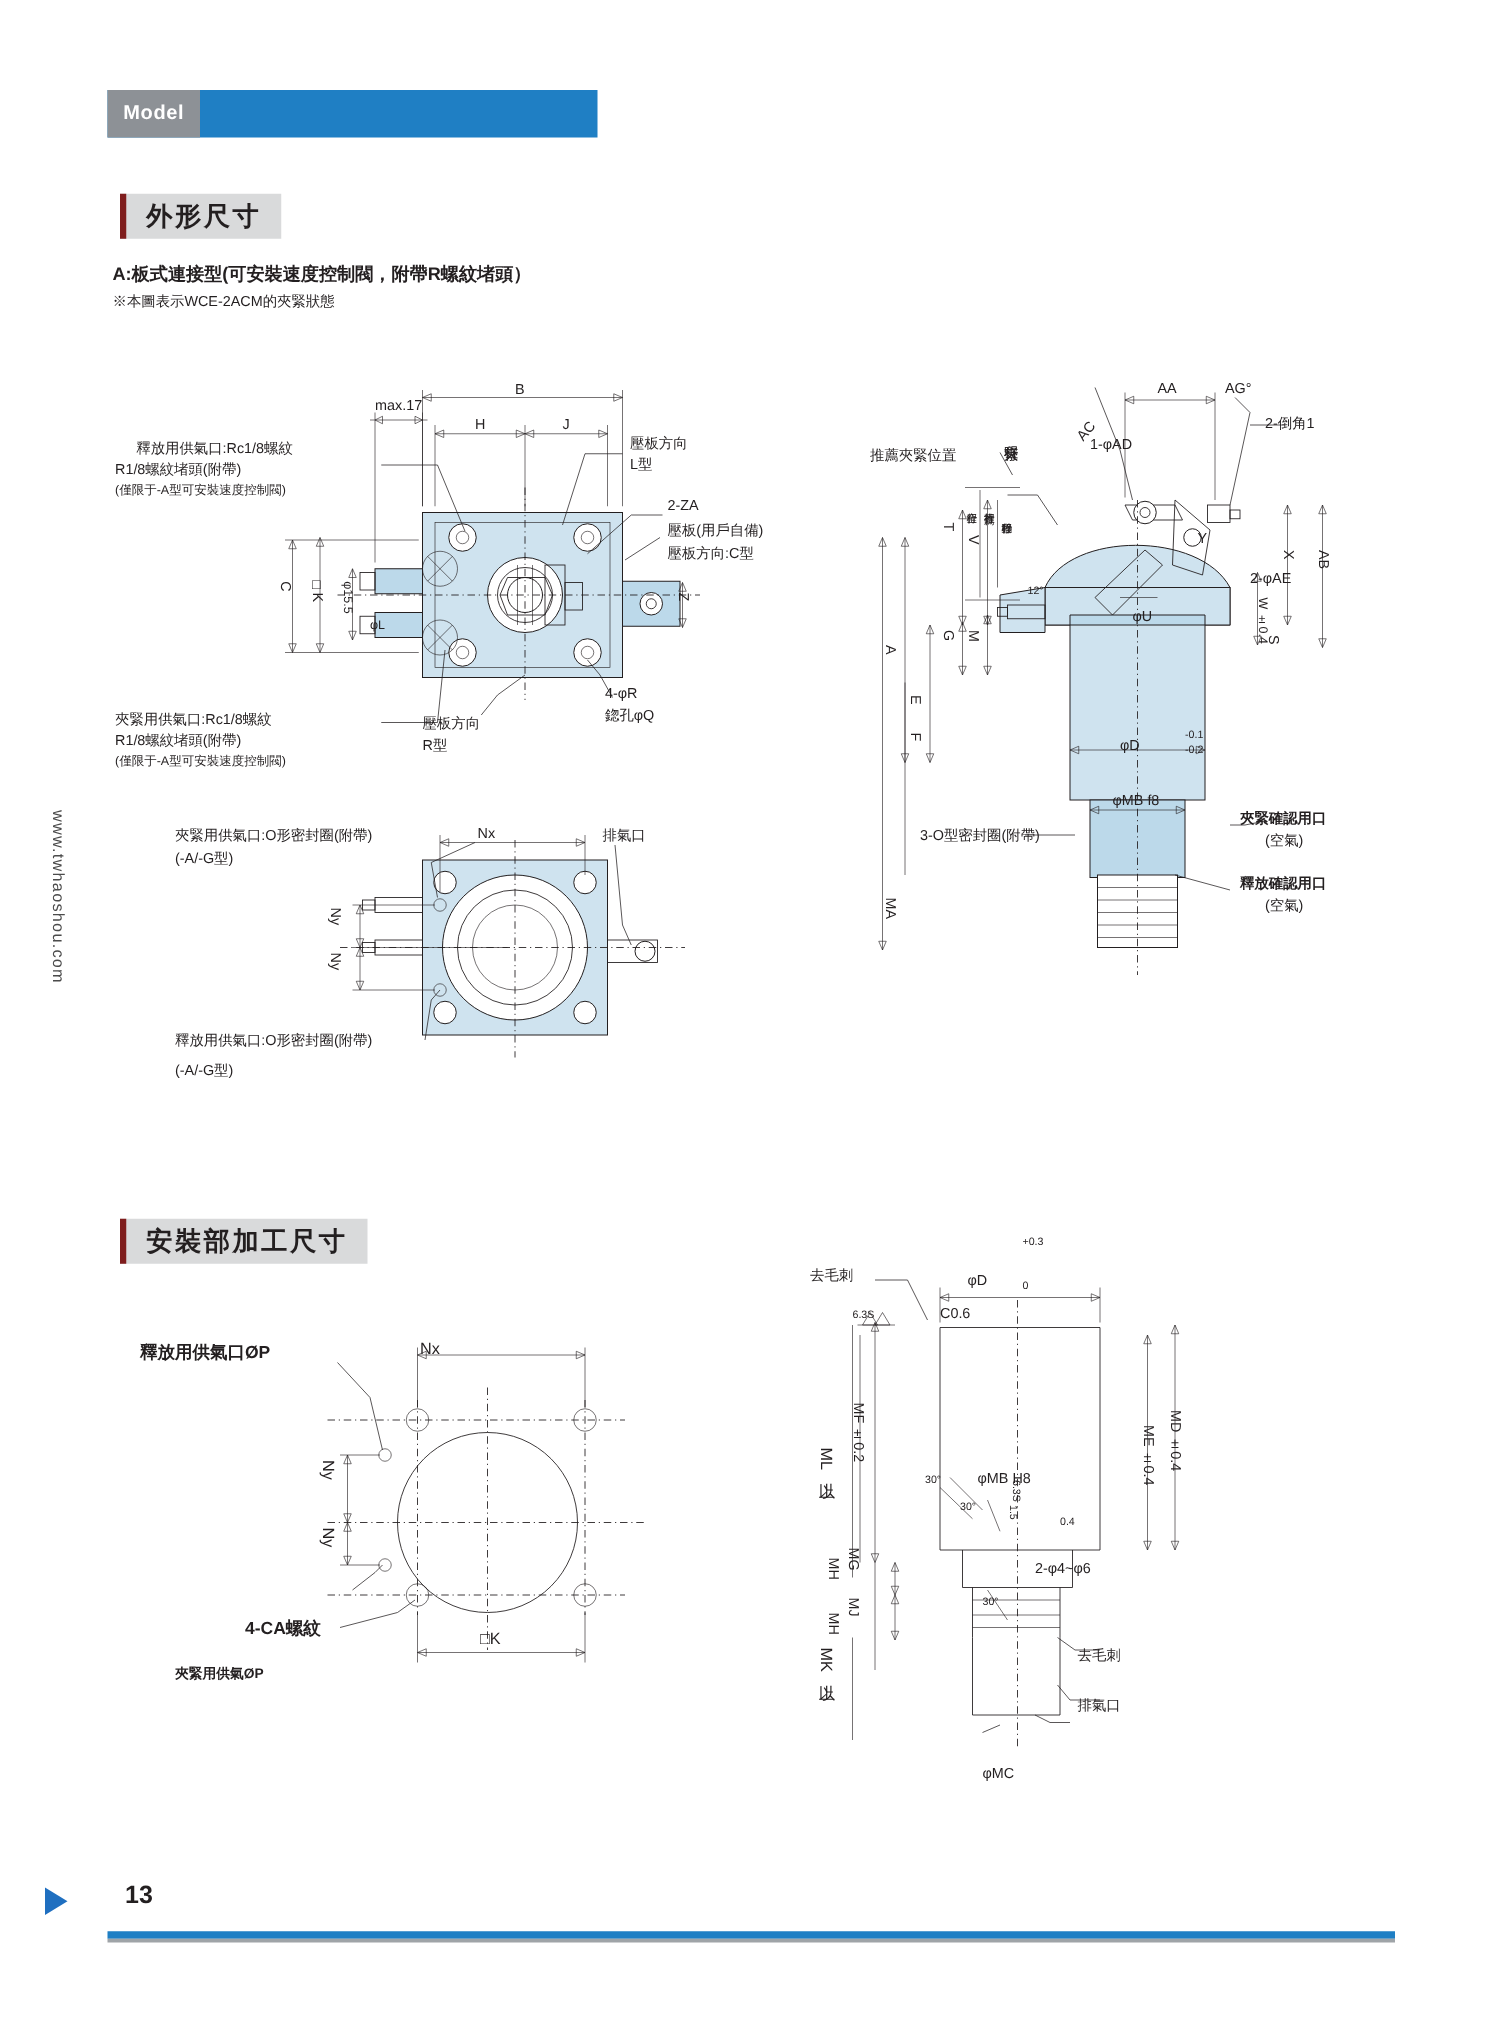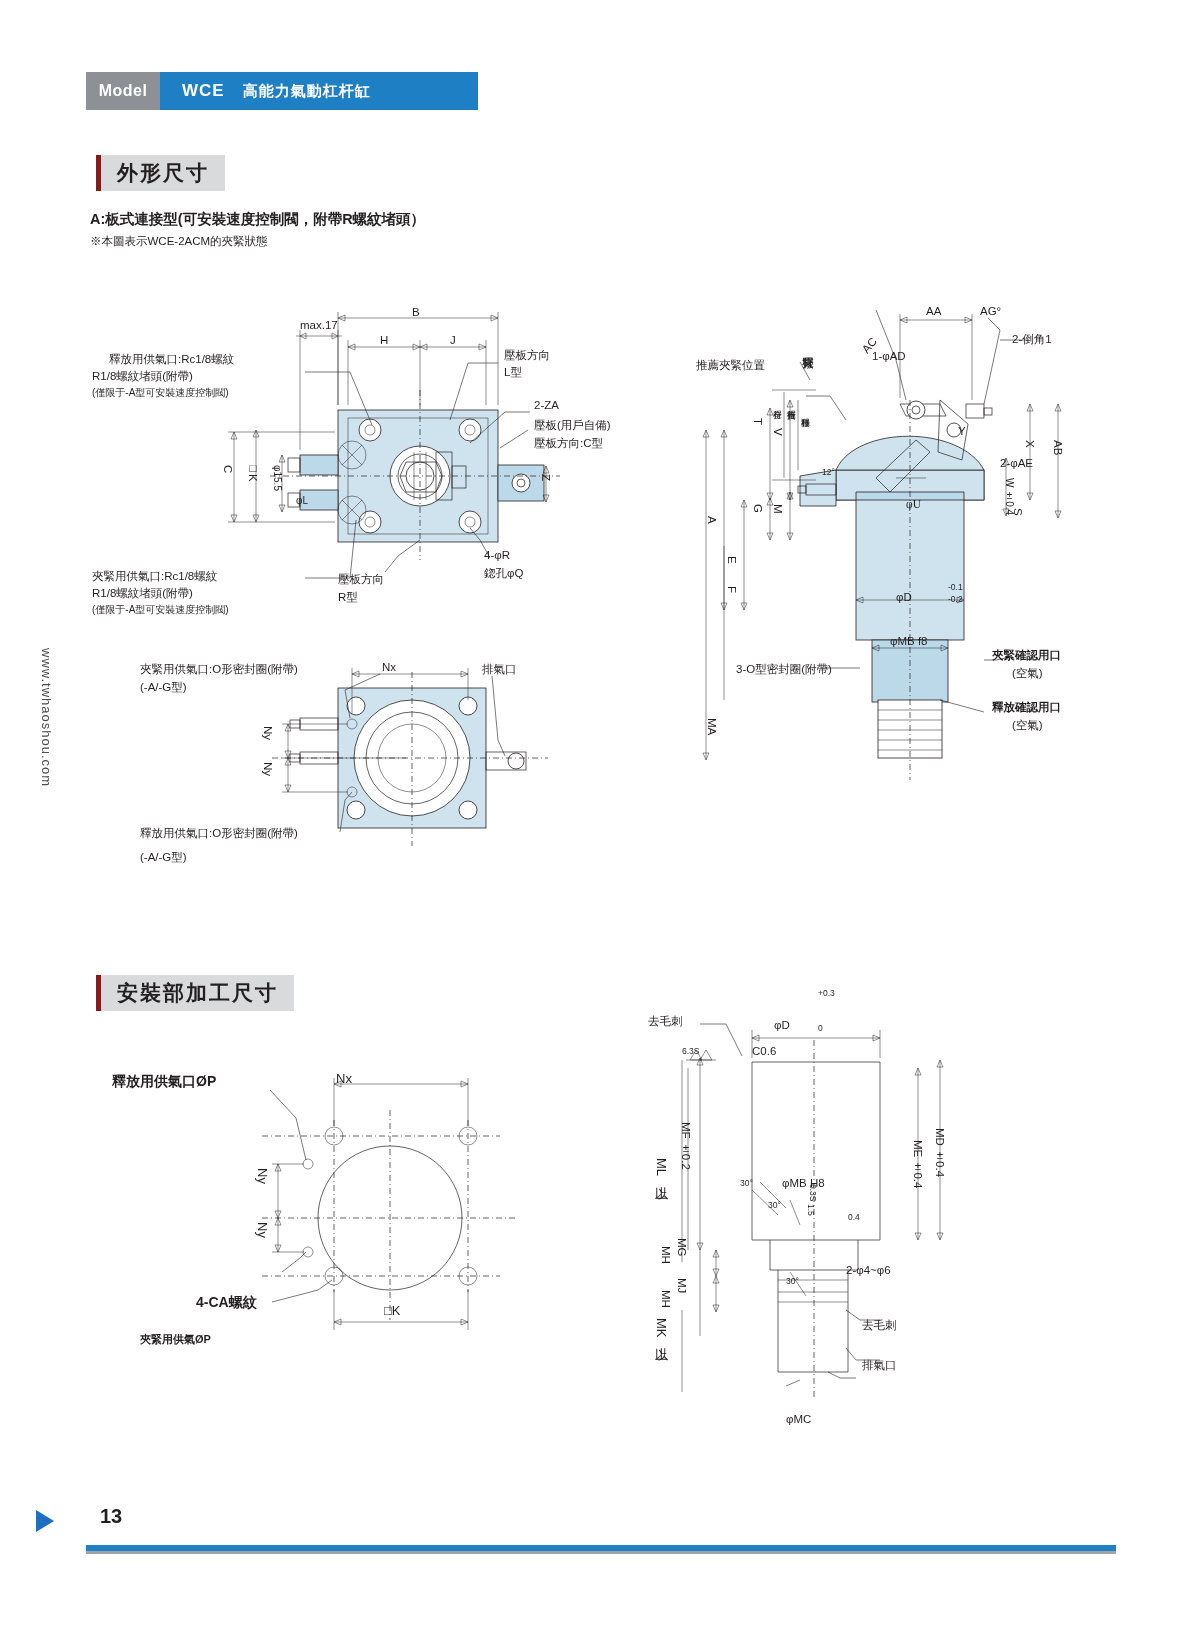--- a/index.html
+++ b/index.html
@@ -77,24 +77,20 @@
   .white-fill{fill:#ffffff;stroke:#231f20;stroke-width:.8;}
   .lead{stroke:#231f20;stroke-width:.6;fill:none;}
 </style>
 </head>
 <body>
 
 <div class="page">
 
   <div class="header">
     <div class="model-box">Model</div>
-    <div class="model-title">
-      <span>WCE</span>
-      <span class="sub">高能力氣動杠杆缸</span>
-    </div>
   </div>
 
   <div class="sec-head" id="sec1">外形尺寸</div>
   <div class="sec-head" id="sec2">安裝部加工尺寸</div>
 
   <div class="note-a">A:板式連接型(可安裝速度控制閥，附帶R螺紋堵頭）</div>
   <div class="note-b">※本圖表示WCE-2ACM的夾緊狀態</div>
 
   <div class="vert-url">www.twhaoshou.com</div>
 
@@ -406,21 +402,21 @@
   <div class="vt" style="left:726px;top:556px;">E</div>
   <div class="vt" style="left:726px;top:586px;">F</div>
   <div class="vt" style="left:706px;top:718px;">MA</div>
   <div class="vt" style="left:1024px;top:440px;">X</div>
   <div class="vt" style="left:1052px;top:440px;">AB</div>
   <div class="t" style="left:958px;top:424px;">Y</div>
   <div class="t" style="left:1000px;top:456px;">2-φAE</div>
   <div class="vt s" style="left:1004px;top:478px;">W ±0.4</div>
   <div class="vt" style="left:1012px;top:508px;">S</div>
   <div class="t xs" style="left:822px;top:467px;">12°</div>
-  <div class="t" style="left:906px;top:497px;font-family:Liberation Serif, serif;">φU</div>
+  <div class="t" style="left:906px;top:487px;">φU</div>
   <div class="t" style="left:896px;top:590px;">φD</div>
   <div class="t xs" style="left:948px;top:582px;">-0.1</div>
   <div class="t xs" style="left:948px;top:594px;">-0.2</div>
   <div class="t" style="left:890px;top:634px;">φMB f8</div>
   <div class="t" style="left:736px;top:662px;">3-O型密封圈(附帶)</div>
   <div class="t b" style="left:992px;top:648px;">夾緊確認用口</div>
   <div class="t" style="left:1012px;top:666px;">(空氣)</div>
   <div class="t b" style="left:992px;top:700px;">釋放確認用口</div>
   <div class="t" style="left:1012px;top:718px;">(空氣)</div>
 
@@ -447,21 +443,21 @@
   <div class="vt" style="left:652px;top:1318px;font-size:13px;">MK以上</div>
   <div class="vt" style="left:934px;top:1128px;">MD ±0.4</div>
   <div class="vt" style="left:912px;top:1140px;">ME ±0.4</div>
   <div class="t" style="left:782px;top:1176px;">φMB H8</div>
   <div class="vt xs" style="left:808px;top:1184px;">6.3S</div>
   <div class="t xs" style="left:740px;top:1178px;">30°</div>
   <div class="t xs" style="left:768px;top:1200px;">30°</div>
   <div class="t xs" style="left:786px;top:1276px;">30°</div>
   <div class="vt xs" style="left:806px;top:1204px;">1.5</div>
   <div class="t xs" style="left:848px;top:1212px;">0.4</div>
-  <div class="t" style="left:846px;top:1248px;margin-top:15px;">2-φ4~φ6</div>
+  <div class="t" style="left:828px;top:1248px;">2-φ4~φ6</div>
   <div class="t" style="left:862px;top:1318px;">去毛刺</div>
   <div class="t" style="left:862px;top:1358px;">排氣口</div>
   <div class="t" style="left:786px;top:1368px;margin-top:44px;">φMC</div>
 
   <div class="footer-tri"></div>
   <div class="page-num">13</div>
   <div class="footer-line"></div>
   <div class="footer-line2"></div>
 
 </div>

